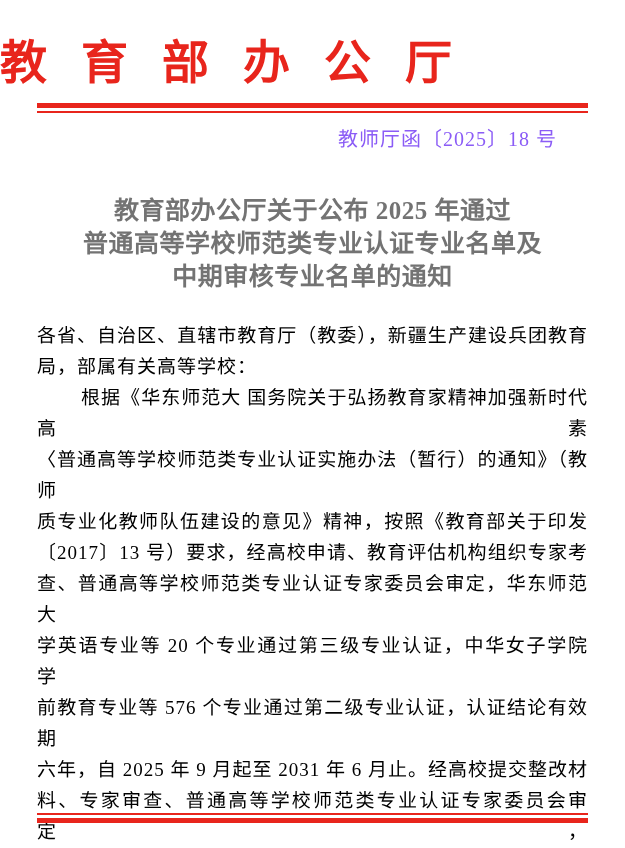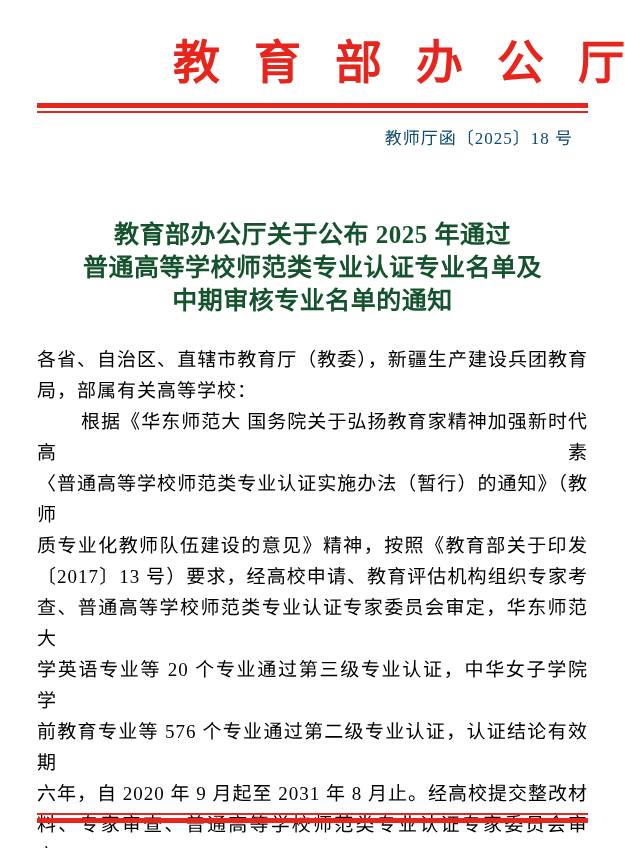--- a/index.html
+++ b/index.html
@@ -8,21 +8,21 @@
     width: 625px;
     height: 848px;
     margin: 0 auto;
     background: #ffffff;
     overflow: hidden;
     font-family: "Liberation Serif", "DejaVu Serif", serif;
   }
   
   .letterhead {
     margin-top: 34px;
-    text-align: right;
+    text-align: left;
     line-height: 58px;
     height: 58px;
   }
   .letterhead .lh-text {
     color: var(--red);
     font-weight: bold;
     font-size: 47px;
     letter-spacing: 34px;
     margin-right: -34px; 
     white-space: nowrap;
@@ -40,34 +40,34 @@
     right: 37px;
     top: 813px;
     height: 3px;
     border-top: 2px solid var(--red);
     border-bottom: 5px solid var(--red);
   }
   
   .doc-number {
     margin-top: 15px;
     text-align: right;
-    padding-right: 52px;
-    font-size: 17px;
+    padding-right: 68px;
+    font-size: 20px;
     line-height: 22px;
-    color: #0c4a6e;
+    color: #8b5cf6;
     letter-spacing: 1px;
   }
   
   .notice-title {
-    margin-top: 68px;
+    margin-top: 44px;
     text-align: center;
     font-weight: bold;
     font-size: 25px;
     line-height: 33px;
-    color: #14532d;
+    color: #737373;
     letter-spacing: 0.5px;
   }
   
   .body-text {
     margin: 27px 37px 0 37px;
   }
   .body-line {
     font-size: 19px;
     line-height: 31px;
     color: #000000;
@@ -104,19 +104,19 @@
   <div class="body-text">
       <div class="body-line fill">各省、自治区、直辖市教育厅（教委），新疆生产建设兵团教育</div>
       <div class="body-line">局，部属有关高等学校：</div>
       <div class="body-line fill indent">根据《华东师范大 国务院关于弘扬教育家精神加强新时代高素</div>
       <div class="body-line fill">〈普通高等学校师范类专业认证实施办法（暂行）的通知》（教师</div>
       <div class="body-line fill">质专业化教师队伍建设的意见》精神，按照《教育部关于印发</div>
       <div class="body-line fill">〔2017〕13 号）要求，经高校申请、教育评估机构组织专家考</div>
       <div class="body-line fill">查、普通高等学校师范类专业认证专家委员会审定，华东师范大</div>
       <div class="body-line fill">学英语专业等 20 个专业通过第三级专业认证，中华女子学院学</div>
       <div class="body-line fill">前教育专业等 576 个专业通过第二级专业认证，认证结论有效期</div>
-      <div class="body-line fill">六年，自 2020 年 9 月起至 2031 年 8 月止。经高校提交整改材</div>
+      <div class="body-line fill">六年，自 2025 年 9 月起至 2031 年 6 月止。经高校提交整改材</div>
       <div class="body-line fill">料、专家审查、普通高等学校师范类专业认证专家委员会审定，</div>
     </div>
 
   <div class="rule-bottom"></div>
 
 </div>
 
 </body></html>

